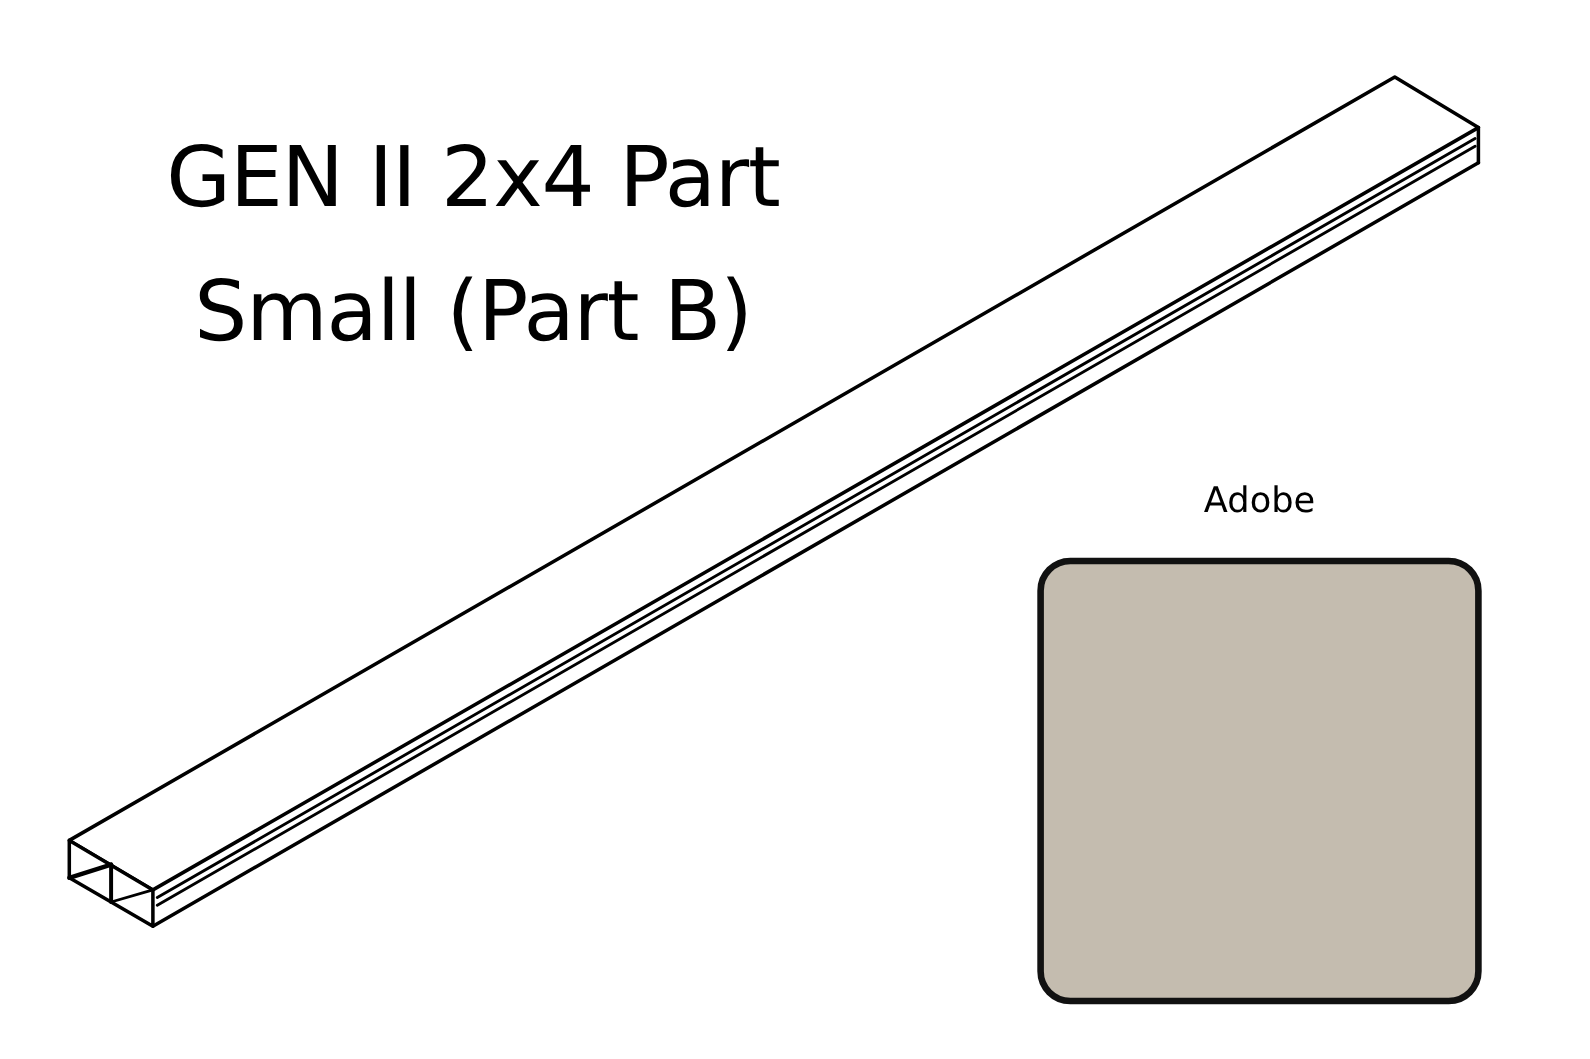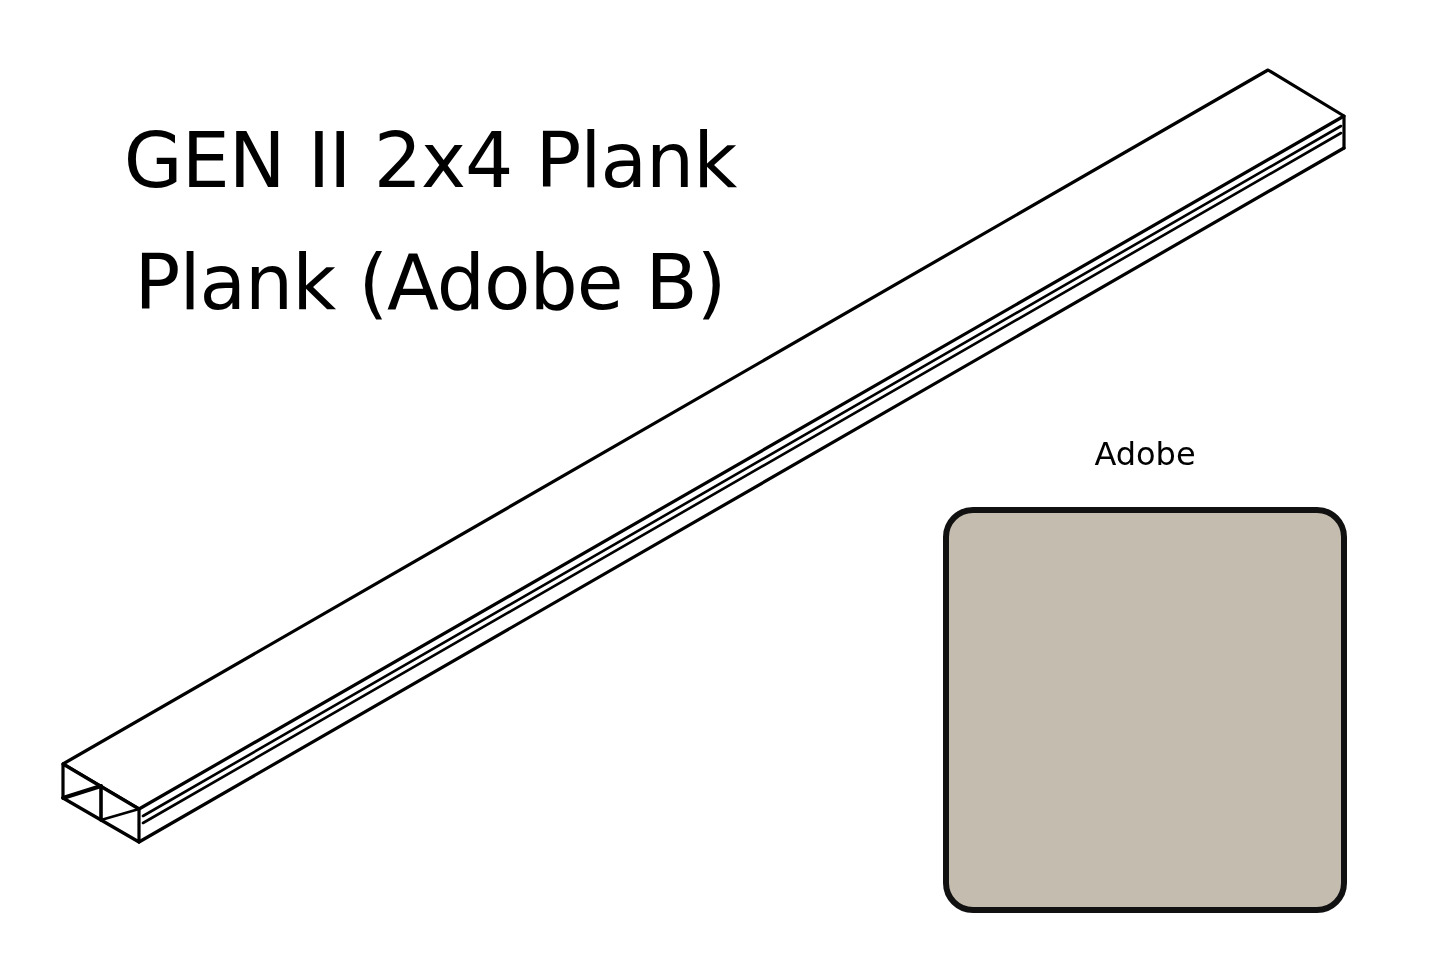--- a/index.html
+++ b/index.html
@@ -17,22 +17,22 @@
     }
     .swatch {
       position: absolute; left: 943px; top: 507px; width: 392px; height: 394px;
       border: 6px solid #111; border-radius: 30px;
     }
   </style>
 </head>
 <body>
 
 <div class="title">
-  <div>GEN II 2x4 Plank</div>
-  <div>Plank (Adobe B)</div>
+  <div>GEN II 2x4 Part</div>
+  <div>Small (Part B)</div>
 </div>
 
 <svg class="drawing" width="1445" height="963" viewBox="0 0 1445 963" xmlns="http://www.w3.org/2000/svg">
   <g fill="none" stroke="#000" stroke-width="3.2" stroke-linejoin="round" stroke-linecap="round">
 
     <path d="M63,764 L1268,70 L1344,116 L139,809 Z" fill="#fff"></path>
 
     <path d="M1344,116 L1344,148"></path>
 
     <path d="M139,842 L1344,148"></path>

